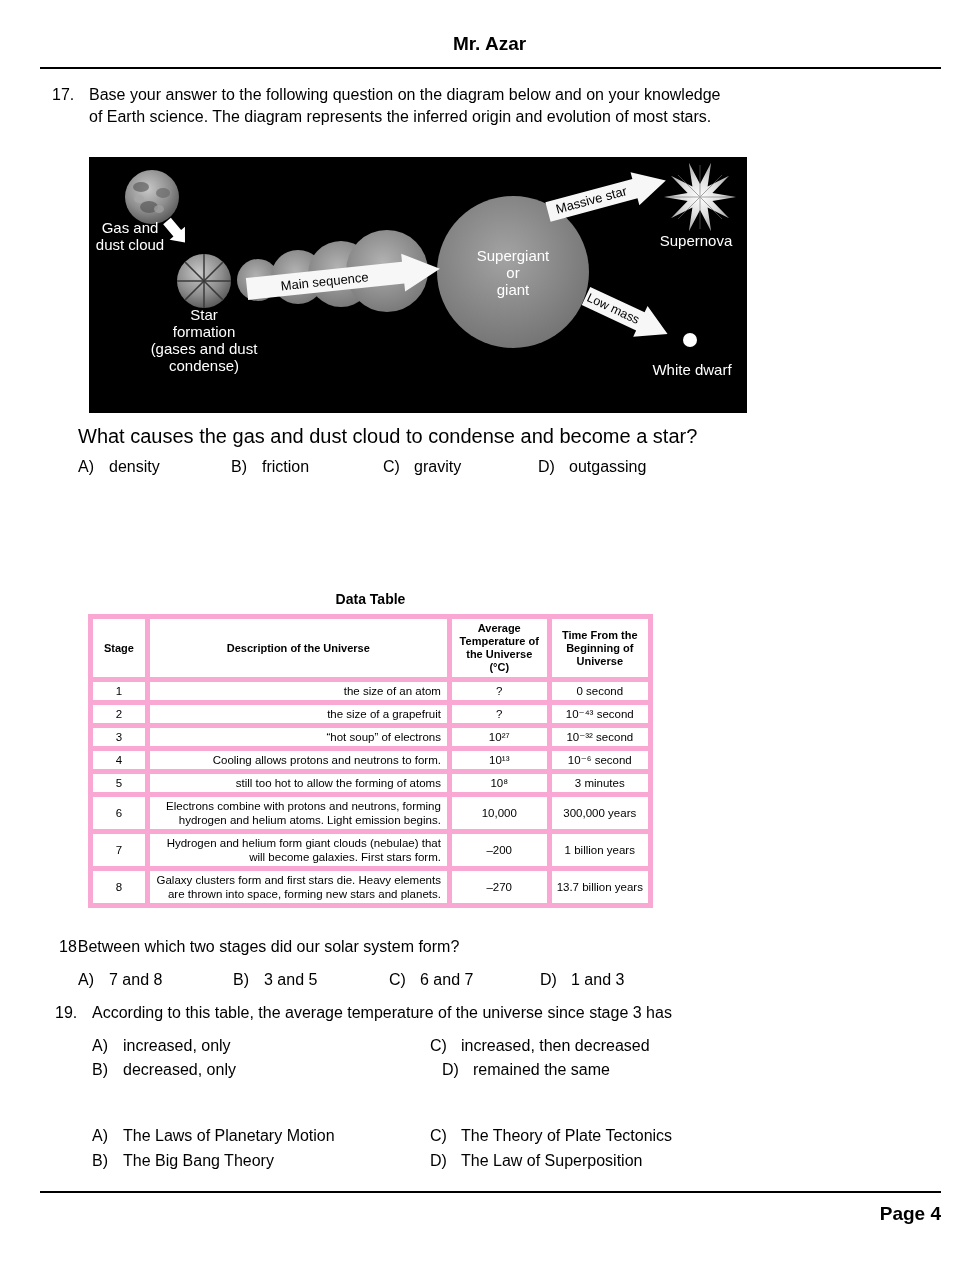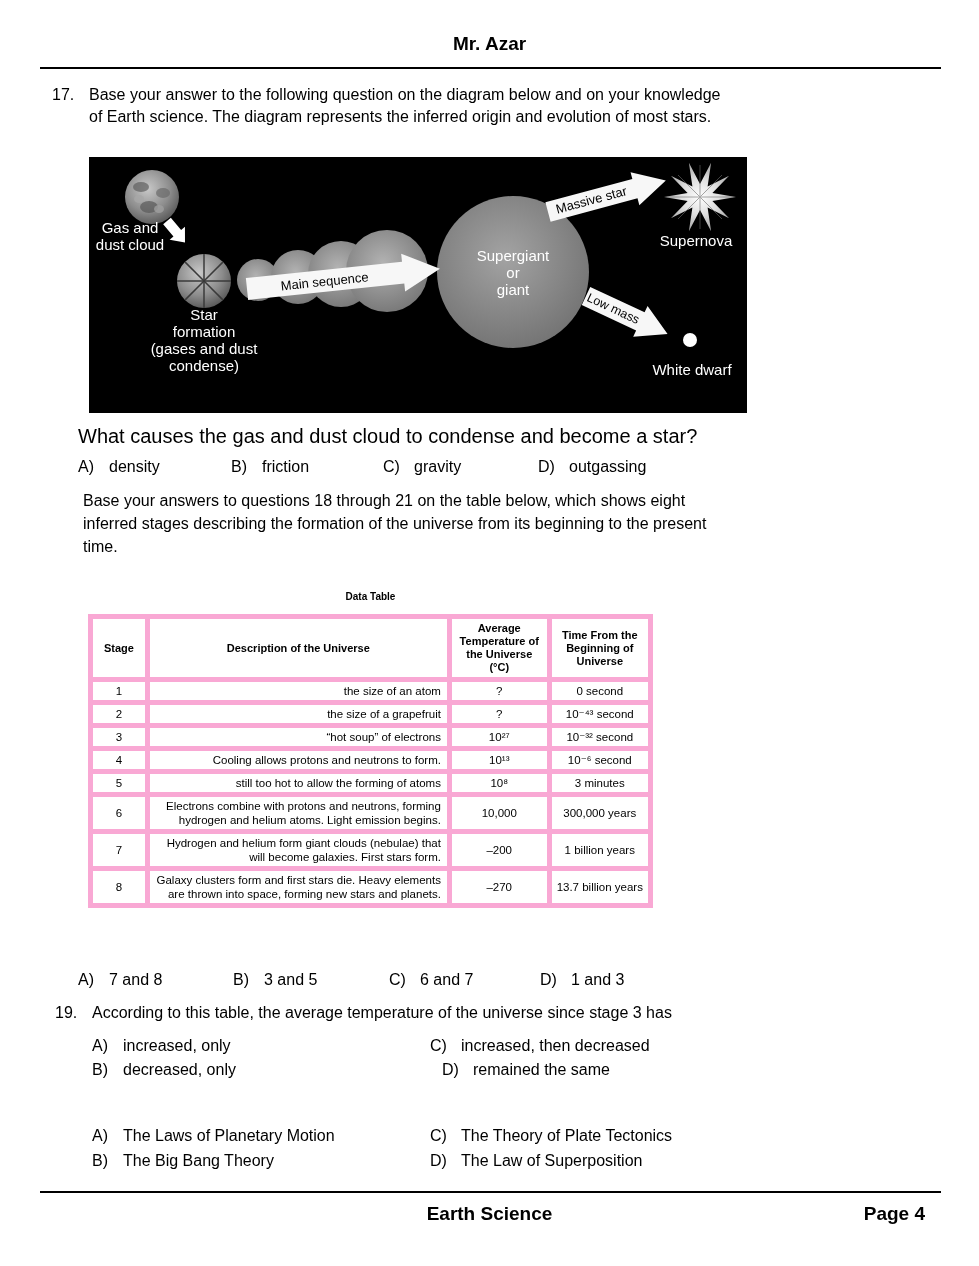--- a/index.html
+++ b/index.html
@@ -52,33 +52,33 @@
 
   .c20a { left:92px;  top:1127px; }
   .c20b { left:92px;  top:1152px; }
   .c20c { left:430px; top:1127px; }
   .c20d { left:430px; top:1152px; }
 
   .intro { position:absolute; top:489px; left:83px; width:770px; font-size:16px;
            line-height:23px; white-space:pre-line; }
 
   .table-title { position:absolute; top:591px; left:88px; width:565px; text-align:center;
-                 font-weight:bold; font-size:10px; }
+                 font-weight:bold; font-size:14px; }
   .data-table-wrap { position:absolute; top:614px; left:88px; }
   table.data { border-collapse:collapse; width:565px; border:2px solid #222; }
   .data th, .data td { border:5px solid #f9a8d4; vertical-align:middle; }
   .data th { font-size:11px; font-weight:bold; text-align:center; padding:3px 4px; height:62px; line-height:13px; }
   .data td { font-size:11.5px; padding:2px 4px; line-height:14px; }
   .data td.stage, .data td.temp, .data td.time { text-align:center; }
   .data td.desc { text-align:right; padding-left:6px; padding-right:6px; }
   .data tbody tr.short { height:20px; }
 
   .footer-subject { position:absolute; top:1203px; left:0; width:100%; text-align:center;
                     font-size:19px; font-weight:bold; }
-  .footer-page { position:absolute; top:1203px; right:54px; font-size:19px; font-weight:bold; }
+  .footer-page { position:absolute; top:1203px; right:38px; font-size:19px; font-weight:bold; }
 </style>
 </head>
 <body>
 
 <div class="page">
 
   <div class="header-title">Mr. Azar</div>
   <div class="rule rule-top"></div>
 
   <div class="qflex q17">
@@ -185,23 +185,20 @@
     </svg>
   </div>
 
   <div class="qline q17-question">What causes the gas and dust cloud to condense and become a star?</div>
 
   <span class="choice c17a"><span class="clabel">A)</span><span>density</span></span>
   <span class="choice c17b"><span class="clabel">B)</span><span>friction</span></span>
   <span class="choice c17c"><span class="clabel">C)</span><span>gravity</span></span>
   <span class="choice c17d"><span class="clabel">D)</span><span>outgassing</span></span>
 
-  <div class="intro">Base your answers to questions 18 through 21 on the table below, which shows eight
-inferred stages describing the formation of the universe from its beginning to the present
-time.</div>
 
   <div class="table-title">Data Table</div>
   <div class="data-table-wrap">
     <table class="data">
       <colgroup>
         <col style="width:57px">
           <col style="width:306px">
           <col style="width:100px">
           <col style="width:102px">
       </colgroup>
@@ -259,36 +256,39 @@
         <tr>
           <td class="stage">8</td>
           <td class="desc">Galaxy clusters form and first stars die. Heavy elements are thrown into space, forming new stars and planets.</td>
           <td class="temp">–270</td>
           <td class="time">13.7 billion years</td>
         </tr>
       </tbody>
     </table>
   </div>
 
+  <div class="qflex q18">
+    <span class="qnum">18</span>
+    <span class="qtext">Between which two stages did our solar system form?</span>
+  </div>
   <span class="choice c18a"><span class="clabel">A)</span><span>7 and 8</span></span>
   <span class="choice c18b"><span class="clabel">B)</span><span>3 and 5</span></span>
   <span class="choice c18c"><span class="clabel">C)</span><span>6 and 7</span></span>
   <span class="choice c18d"><span class="clabel">D)</span><span>1 and 3</span></span>
 
   <div class="qflex q19">
     <span class="qnum">19.</span>
     <span class="qtext">According to this table, the average temperature of the universe since stage 3 has</span>
   </div>
   <span class="choice c19a"><span class="clabel">A)</span><span>increased, only</span></span>
   <span class="choice c19b"><span class="clabel">B)</span><span>decreased, only</span></span>
   <span class="choice c19c"><span class="clabel">C)</span><span>increased, then decreased</span></span>
   <span class="choice c19d"><span class="clabel">D)</span><span>remained the same</span></span>
 
   <span class="choice c20a"><span class="clabel">A)</span><span>The Laws of Planetary Motion</span></span>
   <span class="choice c20b"><span class="clabel">B)</span><span>The Big Bang Theory</span></span>
   <span class="choice c20c"><span class="clabel">C)</span><span>The Theory of Plate Tectonics</span></span>
   <span class="choice c20d"><span class="clabel">D)</span><span>The Law of Superposition</span></span>
 
   <div class="rule rule-bottom"></div>
-  <div class="footer-subject">Earth Science</div>
   <div class="footer-page">Page 4</div>
 
 </div>
 
 </body></html>

